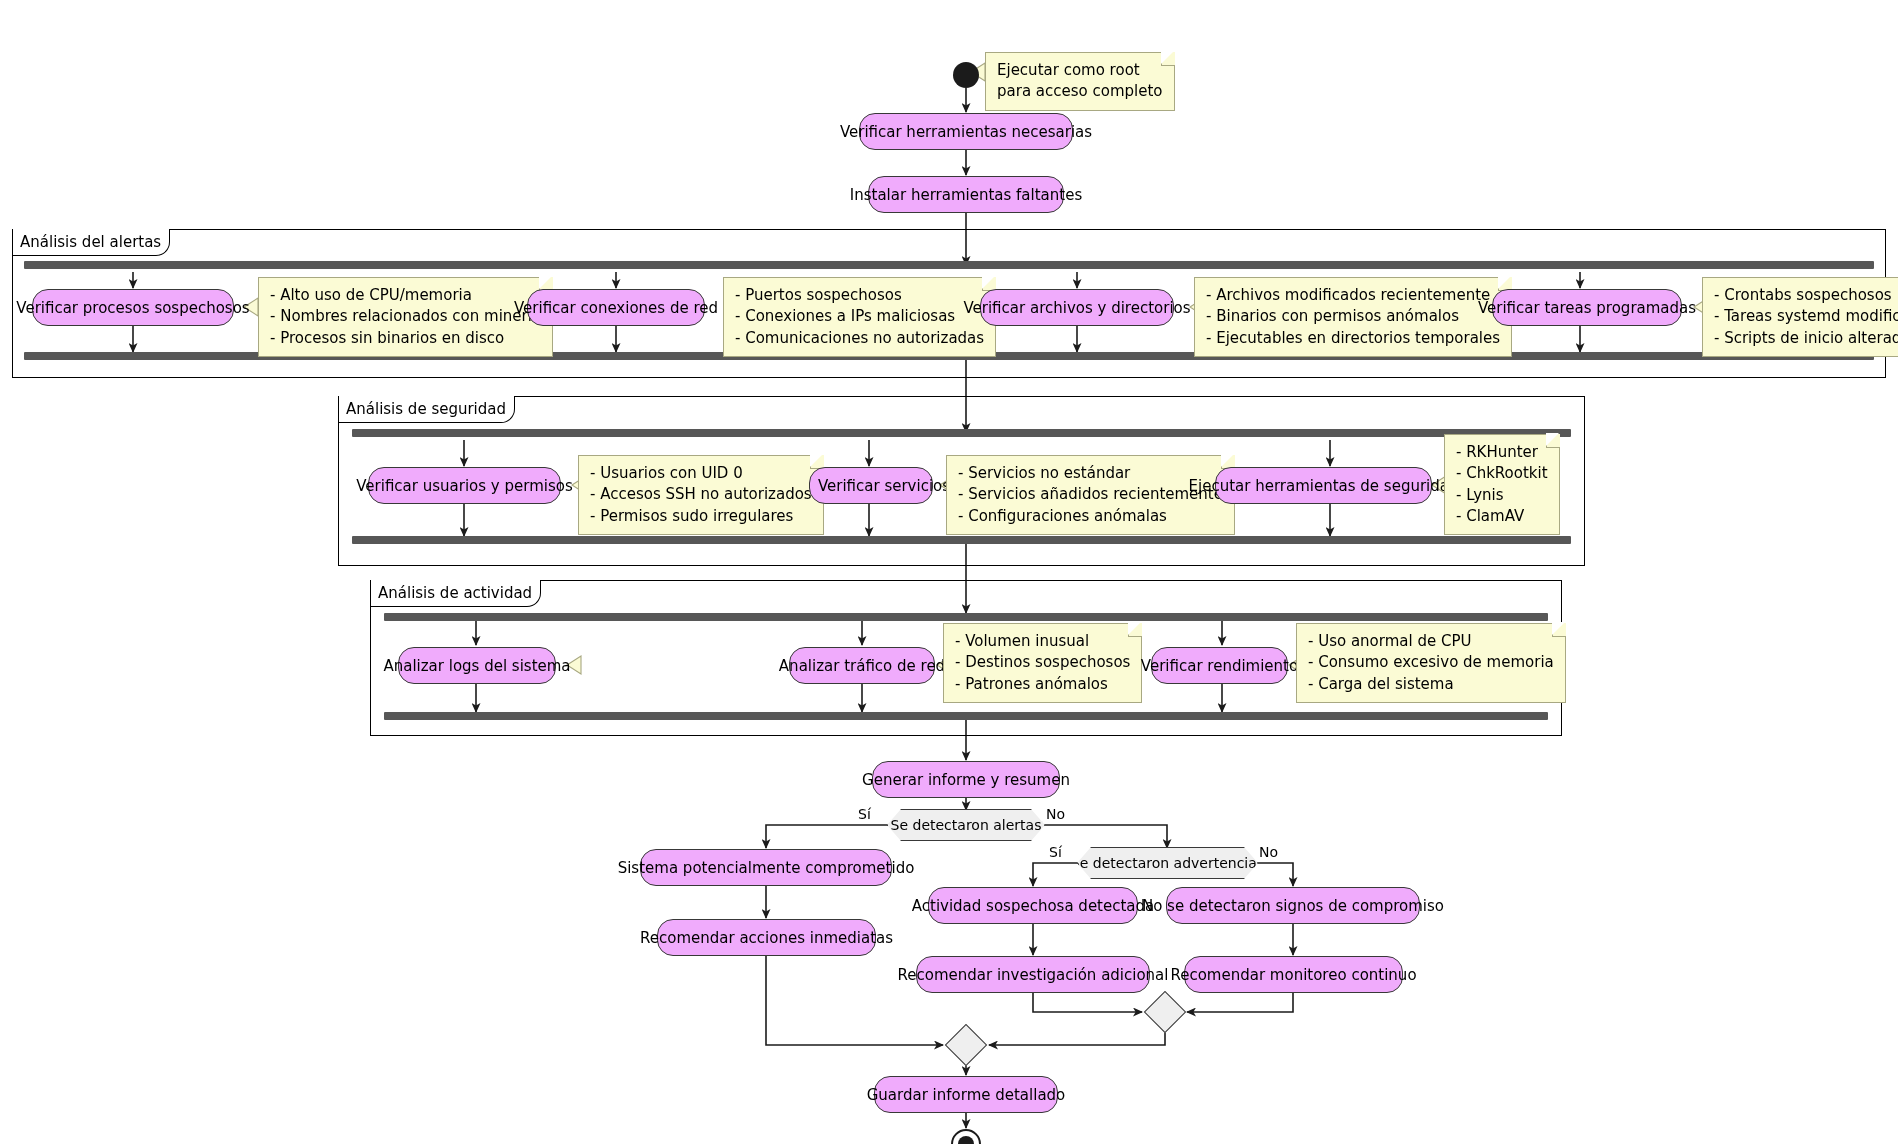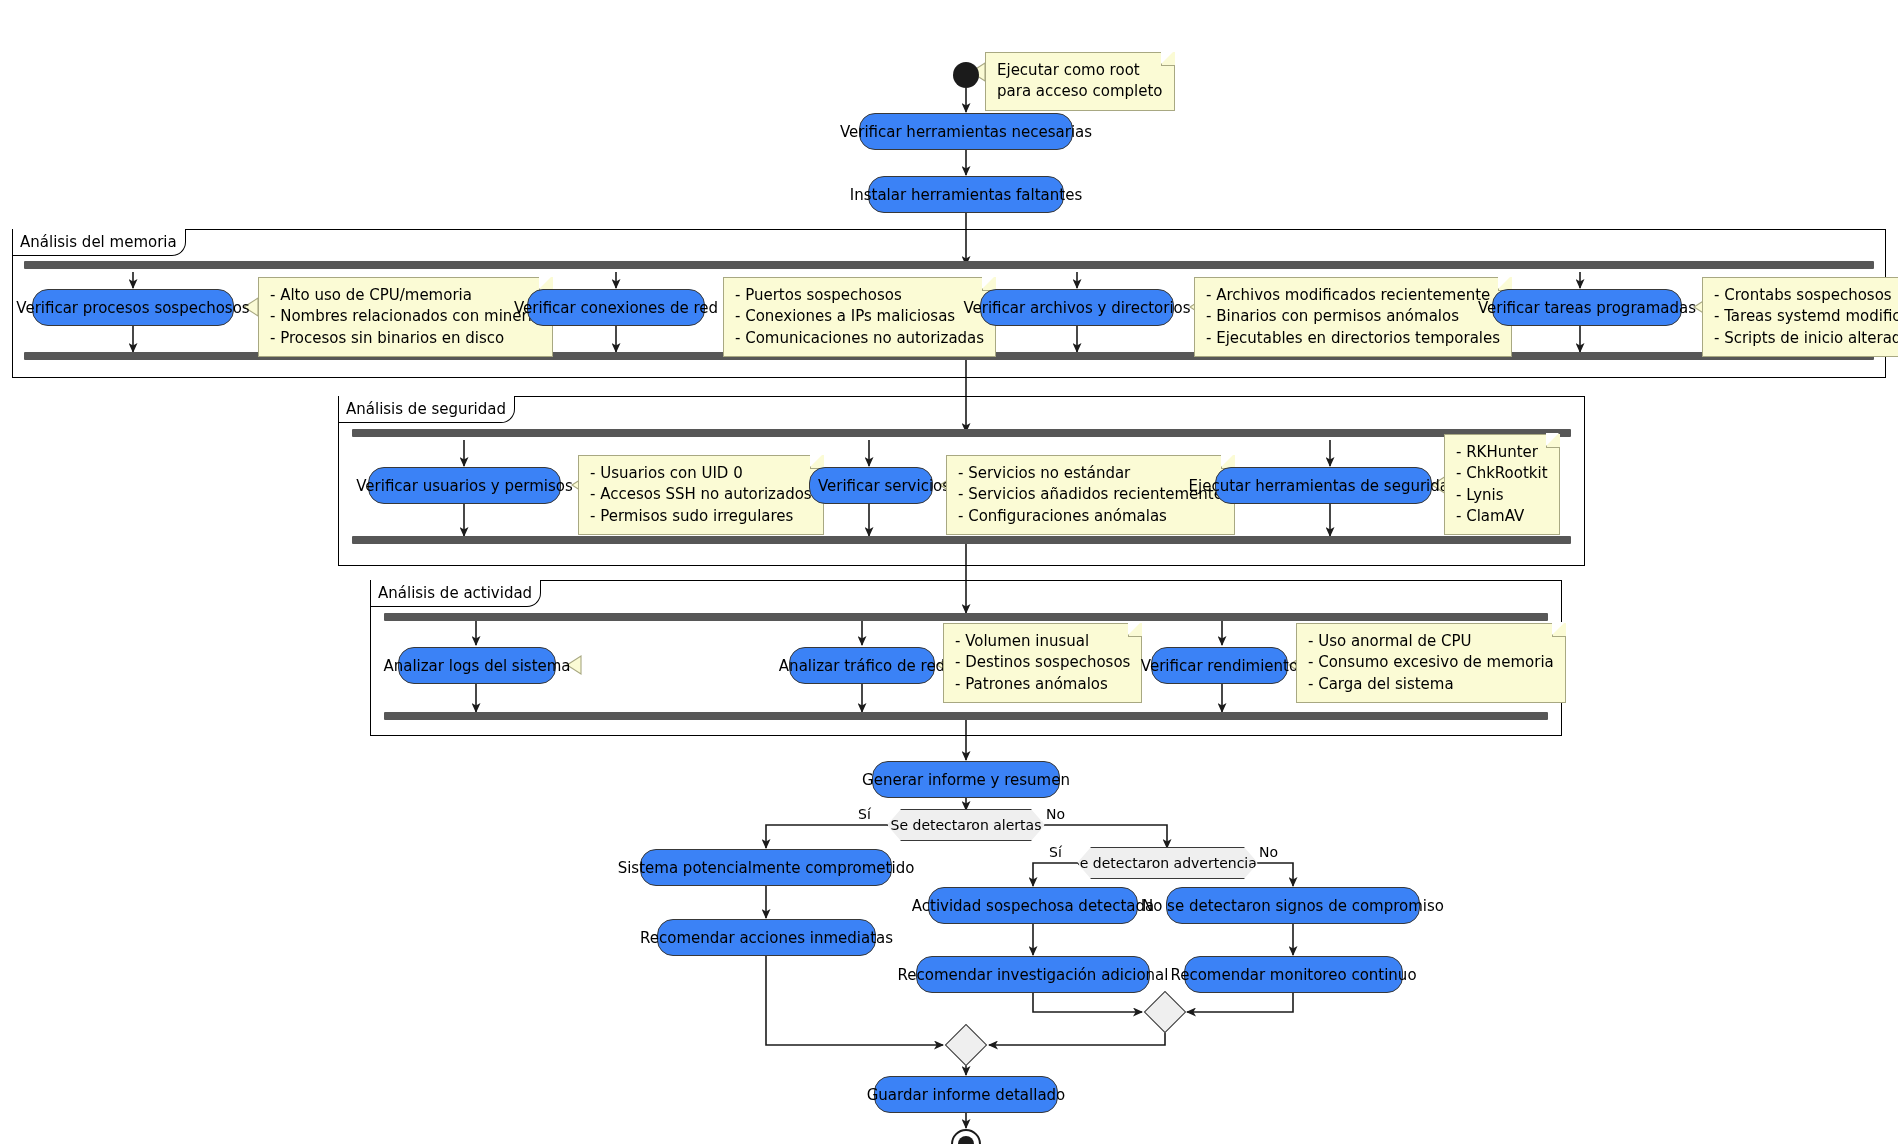--- a/index.html
+++ b/index.html
@@ -8,21 +8,21 @@
   #wires{position:absolute;left:0;top:0;width:1898px;height:1144px;pointer-events:none;}
 
   .diagram-title{
     position:absolute;font-weight:bold;font-size:17px;color:#000;
     white-space:nowrap;letter-spacing:.1px;
   }
 
   
   .activity{
     position:absolute;box-sizing:border-box;
-    background:#3b82f6;border:1.2px solid #383838;border-radius:16px;
+    background:#f0abfc;border:1.2px solid #383838;border-radius:16px;
     display:flex;align-items:center;justify-content:center;
     font-size:15px;color:#000;white-space:nowrap;padding:0 14px;
   }
 
   
   .note{
     position:absolute;box-sizing:border-box;
     background:#FBFBD5;border:1px solid #A8A882;
     font-size:15px;color:#000;padding:7px 11px 7px 11px;line-height:1.42;
     white-space:nowrap;
@@ -176,21 +176,21 @@
   <div class="note" style="left:985px;top:52px;">
     <span class="fold"></span>
     <span class="note-line">Ejecutar como root</span>
     <span class="note-line">para acceso completo</span>
   </div>
 
   <div class="activity" style="left:859px;top:113px;width:214px;height:37px;">Verificar herramientas necesarias</div>
   <div class="activity" style="left:868px;top:176px;width:196px;height:37px;">Instalar herramientas faltantes</div>
 
   <div class="partition" style="left:12px;top:229px;width:1874px;height:149px;"></div>
-  <div class="partition-tab" style="left:12px;top:229px;">Análisis del memoria</div>
+  <div class="partition-tab" style="left:12px;top:229px;">Análisis del alertas</div>
 
   <div class="bar" style="left:24px;top:261px;width:1850px;"></div>
   <div class="bar" style="left:24px;top:352px;width:1850px;"></div>
 
   <div class="activity" style="left:32px;top:289px;width:202px;height:37px;">Verificar procesos sospechosos</div>
   <div class="note" style="left:258px;top:277px;">
     <span class="fold"></span>
     <span class="note-line">- Alto uso de CPU/memoria</span>
     <span class="note-line">- Nombres relacionados con minería</span>
     <span class="note-line">- Procesos sin binarios en disco</span>

